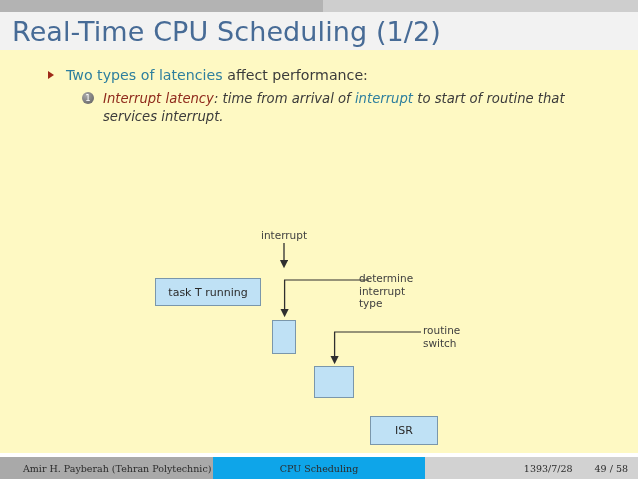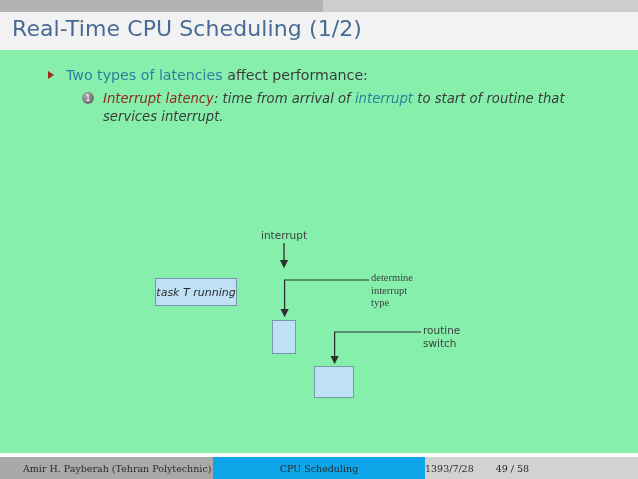--- a/index.html
+++ b/index.html
@@ -32,34 +32,34 @@
     top: 12px; left: 0;
     width: 638px;
     height: 38px;
     background: #f2f2f2;
     box-sizing: border-box;
   }
   .slide-title {
     position: absolute;
     left: 12px;
     top: 4px;
-    font-size: 22px;
+    font-size: 27px;
     color: #476b96;
     font-family: "DejaVu Sans", sans-serif;
     letter-spacing: 0.1px;
     white-space: nowrap;
   }
 
   
   .content {
     position: absolute;
     top: 50px; left: 0;
     width: 638px;
     height: 403px;
-    background: #86efac;
+    background: #fef9c3;
   }
 
   .bullet-l1 {
     position: absolute;
     left: 48px;
     top: 16px;
     width: 560px;
     font-size: 14.2px;
     color: #3b3b3b;
     line-height: 19px;
@@ -138,21 +138,21 @@
     width: 638px;
     height: 22px;
     display: flex;
     font-size: 9.5px;
     color: #2b2b2b;
     font-family: "DejaVu Serif", serif;
   }
   .fseg { height: 22px; display: flex; align-items: center; box-sizing: border-box; }
   .fseg-a { width: 213px; background: #a9a9a9; padding-left: 23px; }
   .fseg-b { width: 212px; background: #0ea5e9; justify-content: center; }
-  .fseg-c { width: 213px; background: #d2d2d2; justify-content: flex-start; padding-right: 10px; gap: 22px; }
+  .fseg-c { width: 213px; background: #d2d2d2; justify-content: flex-end; padding-right: 10px; gap: 22px; }
   .fseg-c span { display: inline-block; }
 </style>
 </head>
 <body>
 
 <div class="topbar">
   <div class="topbar-left"></div>
   <div class="topbar-right"></div>
 </div>
 
@@ -188,32 +188,35 @@
       <line x1="284.6" y1="230" x2="284.6" y2="263" stroke="#2f2f2f" stroke-width="1.3" marker-end="url(#ah)"></line>
 
       <line x1="334" y1="282" x2="421" y2="282" stroke="#2f2f2f" stroke-width="1.2"></line>
       <line x1="334.6" y1="282" x2="334.6" y2="310" stroke="#2f2f2f" stroke-width="1.3" marker-end="url(#ah)"></line>
 
       <line x1="249" y1="414" x2="372" y2="414" stroke="#8a8a8a" stroke-width="1.2"></line>
       <line x1="249" y1="408" x2="249" y2="420" stroke="#8a8a8a" stroke-width="1.2"></line>
       <line x1="372" y1="408" x2="372" y2="420" stroke="#8a8a8a" stroke-width="1.2"></line>
     </svg>
 
-    <div class="dbox" style="left:155px;top:228px;width:82px;height:28px;font-style:italic;">
+    <div class="dbox" style="left:155px;top:228px;width:106px;height:28px;">
       <span>task T running</span>
     </div>
 
     <div class="dbox" style="left:272px;top:270px;width:24px;height:34px;"></div>
 
     <div class="dbox" style="left:314px;top:316px;width:40px;height:32px;"></div>
 
+    <div class="dbox" style="left:370px;top:366px;width:68px;height:29px;">
+      <span>ISR</span>
+    </div>
 
     <div class="dlabel" style="left:261px;top:179px;"><span>interrupt</span></div>
 
-    <div class="dlabel" style="left:371px;top:222px;font-family:Liberation Serif, serif;"><span>determine
+    <div class="dlabel" style="left:359px;top:222px;"><span>determine
 interrupt
 type</span></div>
 
     <div class="dlabel" style="left:423px;top:274px;"><span>routine
 switch</span></div>
 
     <div class="dlabel center" style="left:275px;top:420px;text-align:center;"><span>interrupt
 latency</span></div>
 
   </div>

